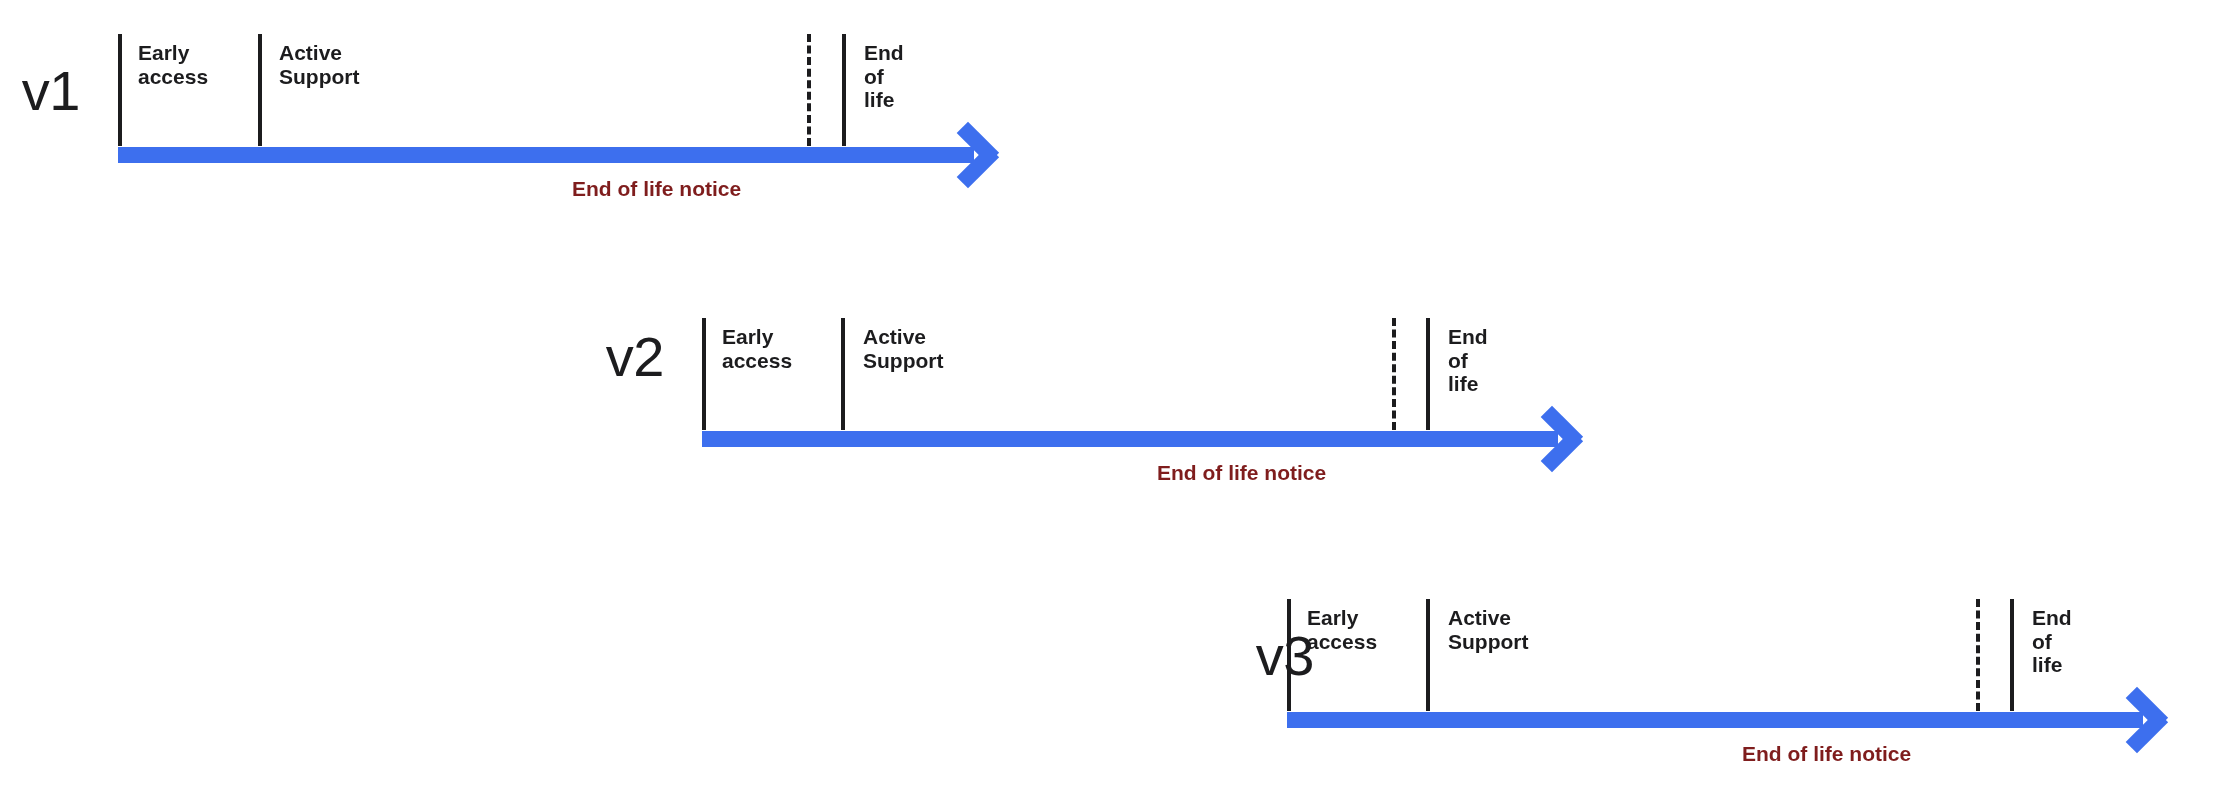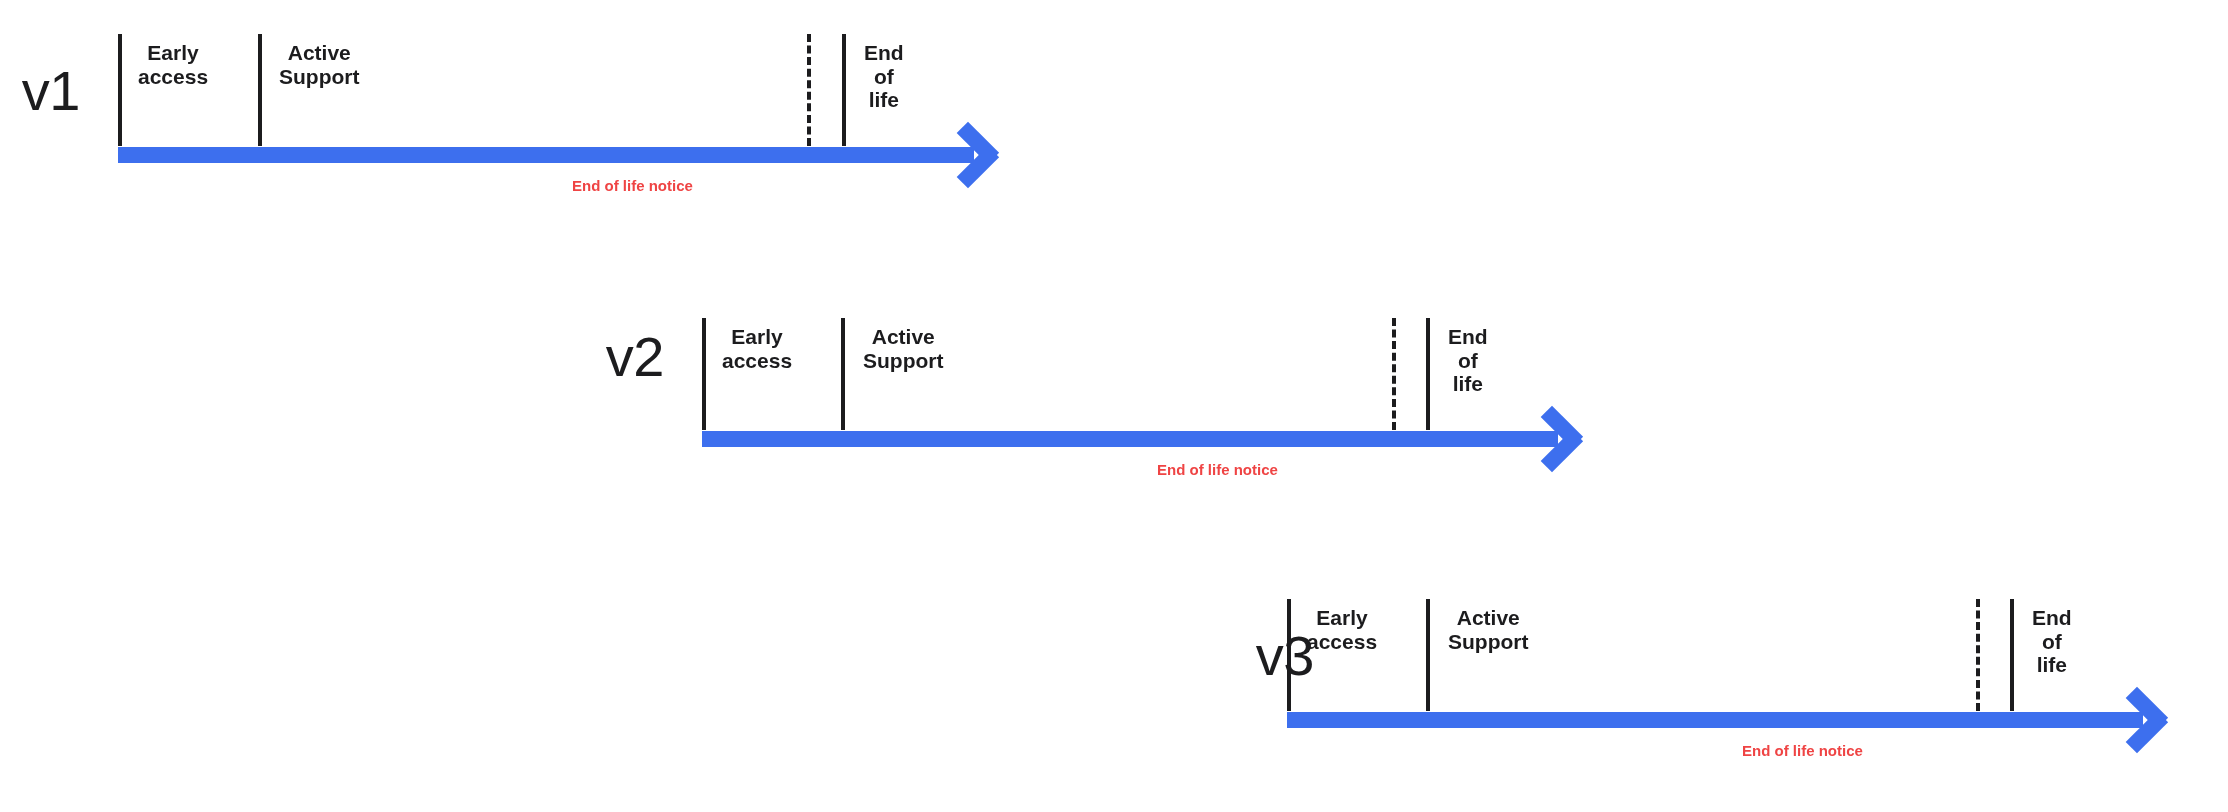--- a/index.html
+++ b/index.html
@@ -55,21 +55,20 @@
   }
 
   
   .phase-label {
     position: absolute;
     font-size: 21px;
     font-weight: 700;
     color: #1c1c1e;
     line-height: 1.12;
     white-space: pre-line;
-    text-align: center;
   }
 
   
   .arrow-shaft {
     position: absolute;
     height: 16px;
     background: #3d6fee;
   }
 
   
@@ -93,23 +92,23 @@
   .arrow-head .barb.down {
     height: 44px;
     bottom: -1px;
     transform-origin: 8px 36px;
     transform: rotate(45deg);
   }
 
   
   .notice-label {
     position: absolute;
-    font-size: 15px;
+    font-size: 21px;
     font-weight: 700;
-    color: #ef4444;
+    color: #7f1d1d;
     white-space: nowrap;
   }
 </style>
 </head>
 <body>
 
 <div id="canvas">
 
   <div class="timeline-row">
 

